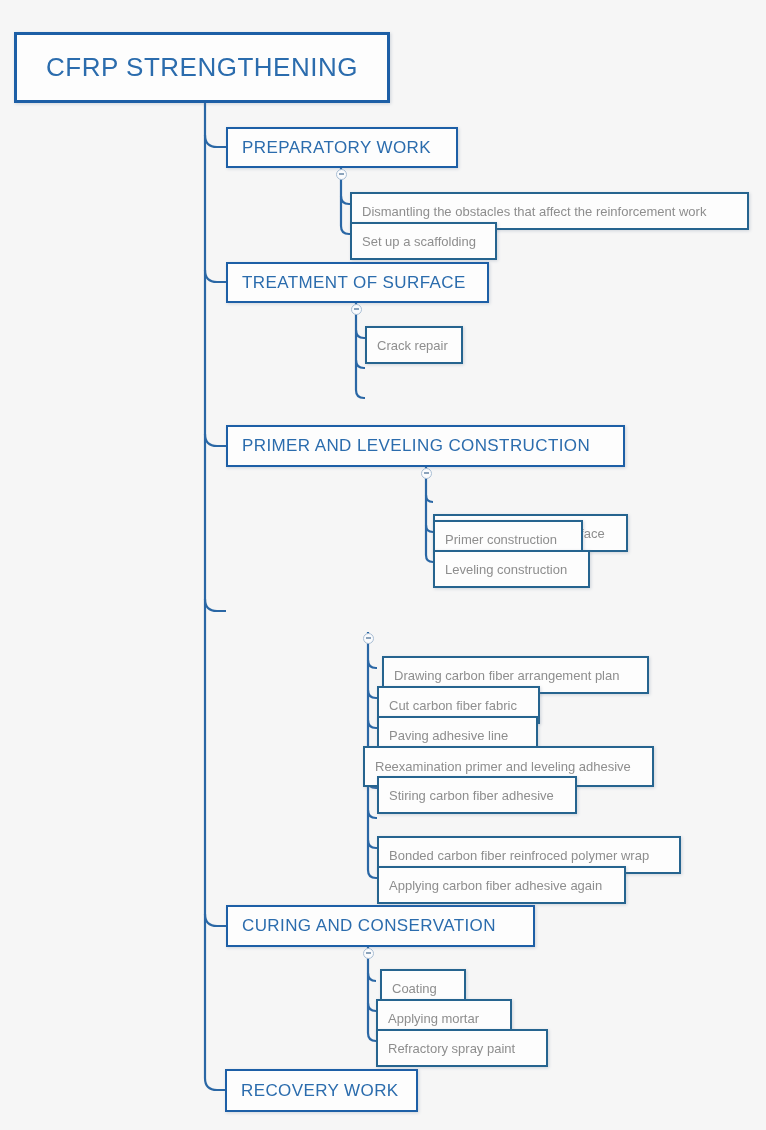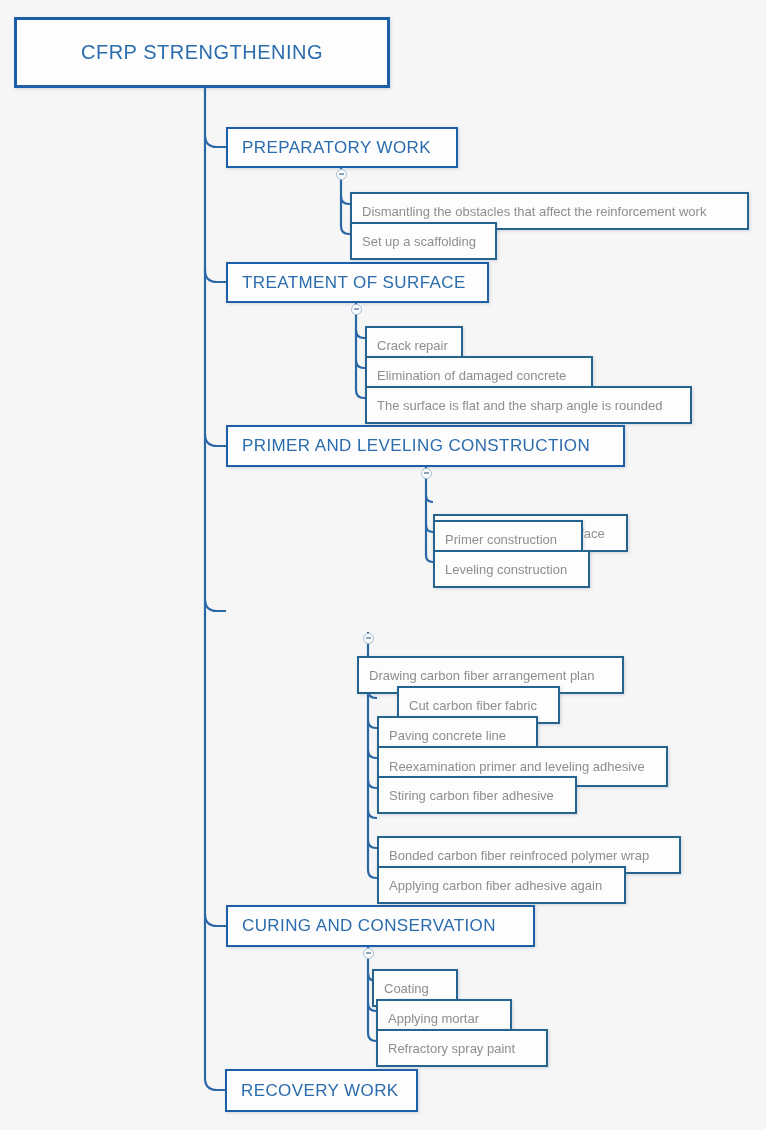--- a/index.html
+++ b/index.html
@@ -28,23 +28,24 @@
     box-sizing: border-box;
     display: flex;
     align-items: center;
     white-space: nowrap;
     background: var(--node-background, #fdfdfd);
     box-shadow: 1px 1px 3px rgba(110,130,155,0.28);
   }
   .node.root {
     border: 3px solid var(--main-border, #1d5fa6);
     justify-content: center;
-    font-size: 20px;
+    font-size: 26px;
     letter-spacing: 0.5px;
     color: var(--main-text, #2b6cad);
+    margin-top: 15px;
   }
   .node.main {
     border: 2.5px solid var(--main-border, #1d5fa6);
     padding: 0 16px 0 14px;
     font-size: 17px;
     letter-spacing: 0.4px;
     color: var(--main-text, #2b6cad);
   }
   .node.child {
     border: 2px solid var(--child-border, #26648f);
@@ -124,32 +125,30 @@
   <div class="collapse" style="left:335.5px;top:168.5px"></div>
   <div class="collapse" style="left:350.5px;top:303.5px"></div>
   <div class="collapse" style="left:420.5px;top:467.5px"></div>
   <div class="collapse" style="left:362.5px;top:632.5px"></div>
   <div class="collapse" style="left:362.5px;top:947.5px"></div>
 
   <div class="node child" style="left:350px;top:192px;min-width:399px;height:25px">Dismantling the obstacles that affect the reinforcement work</div>
   <div class="node child" style="left:350px;top:222px;min-width:147px;height:15px">Set up a scaffolding</div>
 
   <div class="node child" style="left:365px;top:326px;min-width:98px;height:25px">Crack repair</div>
-  <div class="node child" style="left:365px;top:356px;min-width:228px;height:25px">Elimination of damaged concrete</div>
-  <div class="node child" style="left:365px;top:386px;min-width:327px;height:25px">The surface is flat and the sharp angle is rounded</div>
 
   <div class="node child" style="left:433px;top:514px;min-width:195px;height:25px">Repair the concrete surface</div>
   <div class="node child" style="left:433px;top:520px;min-width:150px;height:34px">Primer construction</div>
   <div class="node child" style="left:433px;top:550px;min-width:157px;height:25px">Leveling construction</div>
 
-  <div class="node child" style="left:357px;top:656px;min-width:267px;height:16px">Drawing carbon fiber arrangement plan</div>
-  <div class="node child" style="left:397px;top:686px;min-width:163px;height:18px">Cut carbon fiber fabric</div>
-  <div class="node child" style="left:377px;top:716px;min-width:161px;height:25px">Paving concrete line</div>
-  <div class="node child" style="left:377px;top:746px;min-width:291px;height:41px">Reexamination primer and leveling adhesive</div>
+  <div class="node child" style="left:382px;top:656px;min-width:267px;height:16px">Drawing carbon fiber arrangement plan</div>
+  <div class="node child" style="left:377px;top:686px;min-width:163px;height:18px">Cut carbon fiber fabric</div>
+  <div class="node child" style="left:377px;top:716px;min-width:161px;height:25px">Paving adhesive line</div>
+  <div class="node child" style="left:363px;top:746px;min-width:291px;height:41px">Reexamination primer and leveling adhesive</div>
   <div class="node child" style="left:377px;top:776px;min-width:200px;height:25px">Stiring carbon fiber adhesive</div>
   <div class="node child" style="left:377px;top:836px;min-width:304px;height:25px">Bonded carbon fiber reinfroced polymer wrap</div>
   <div class="node child" style="left:377px;top:866px;min-width:249px;height:25px">Applying carbon fiber adhesive again</div>
 
-  <div class="node child" style="left:372px;top:969px;min-width:86px;height:21px">Coating</div>
+  <div class="node child" style="left:380px;top:969px;min-width:86px;height:21px">Coating</div>
   <div class="node child" style="left:376px;top:999px;min-width:136px;height:25px">Applying mortar</div>
   <div class="node child" style="left:376px;top:1029px;min-width:172px;height:25px">Refractory spray paint</div>
 
 </div>
 
 </body></html>

